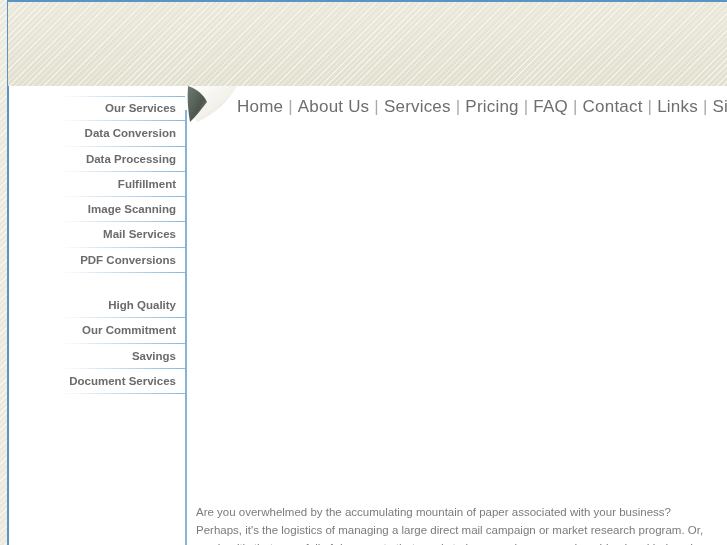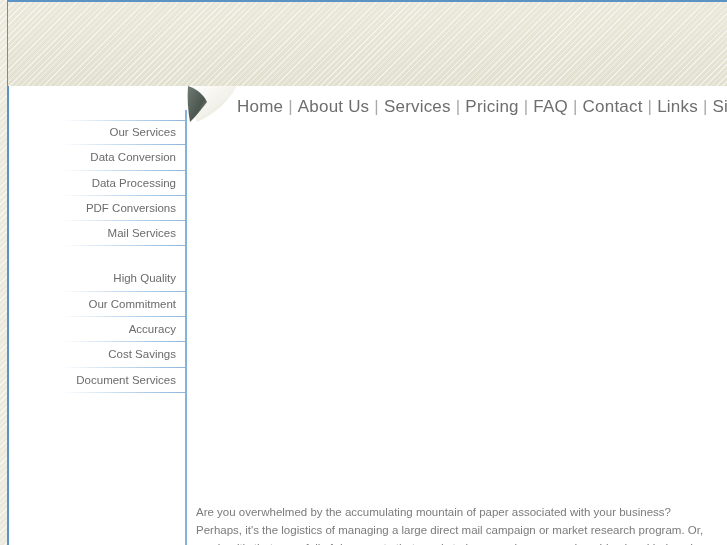--- a/index.html
+++ b/index.html
@@ -111,22 +111,23 @@
     top: 110px;
     width: 2px;
     height: 435px;
     background: #86b3dc;
   }
 
   
   .sidebar {
     position: absolute;
     left: 9px;
-    top: 120px;
+    top: 96px;
     width: 176px;
+    font-weight: bold;
   }
   .side-group { margin: 0; padding: 0; }
   .side-item {
     position: relative;
     height: 25.3px;
     line-height: 25.3px;
     text-align: right;
     padding-right: 9px;
     font-size: 11.5px;
     color: #6b6b6b;
@@ -215,46 +216,50 @@
       </div>
       <div class="side-item">
         <span>Data Conversion</span>
         <span class="rule"></span>
       </div>
       <div class="side-item">
         <span>Data Processing</span>
         <span class="rule"></span>
       </div>
       <div class="side-item">
+        <span>Fulfillment</span>
+        <span class="rule"></span>
+      </div>
+      <div class="side-item">
+        <span>Image Scanning</span>
+        <span class="rule"></span>
+      </div>
+      <div class="side-item">
+        <span>Mail Services</span>
+        <span class="rule"></span>
+      </div>
+      <div class="side-item">
         <span>PDF Conversions</span>
         <span class="rule"></span>
       </div>
-      <div class="side-item">
-        <span>Mail Services</span>
-        <span class="rule"></span>
-      </div>
     </div>
 
     <div class="group-gap"></div>
 
     <div class="side-group">
       <div class="side-item">
         <span>High Quality</span>
         <span class="rule"></span>
       </div>
       <div class="side-item">
         <span>Our Commitment</span>
         <span class="rule"></span>
       </div>
       <div class="side-item">
-        <span>Accuracy</span>
-        <span class="rule"></span>
-      </div>
-      <div class="side-item">
-        <span>Cost Savings</span>
+        <span>Savings</span>
         <span class="rule"></span>
       </div>
       <div class="side-item">
         <span>Document Services</span>
         <span class="rule"></span>
       </div>
     </div>
 
   </div>
 

